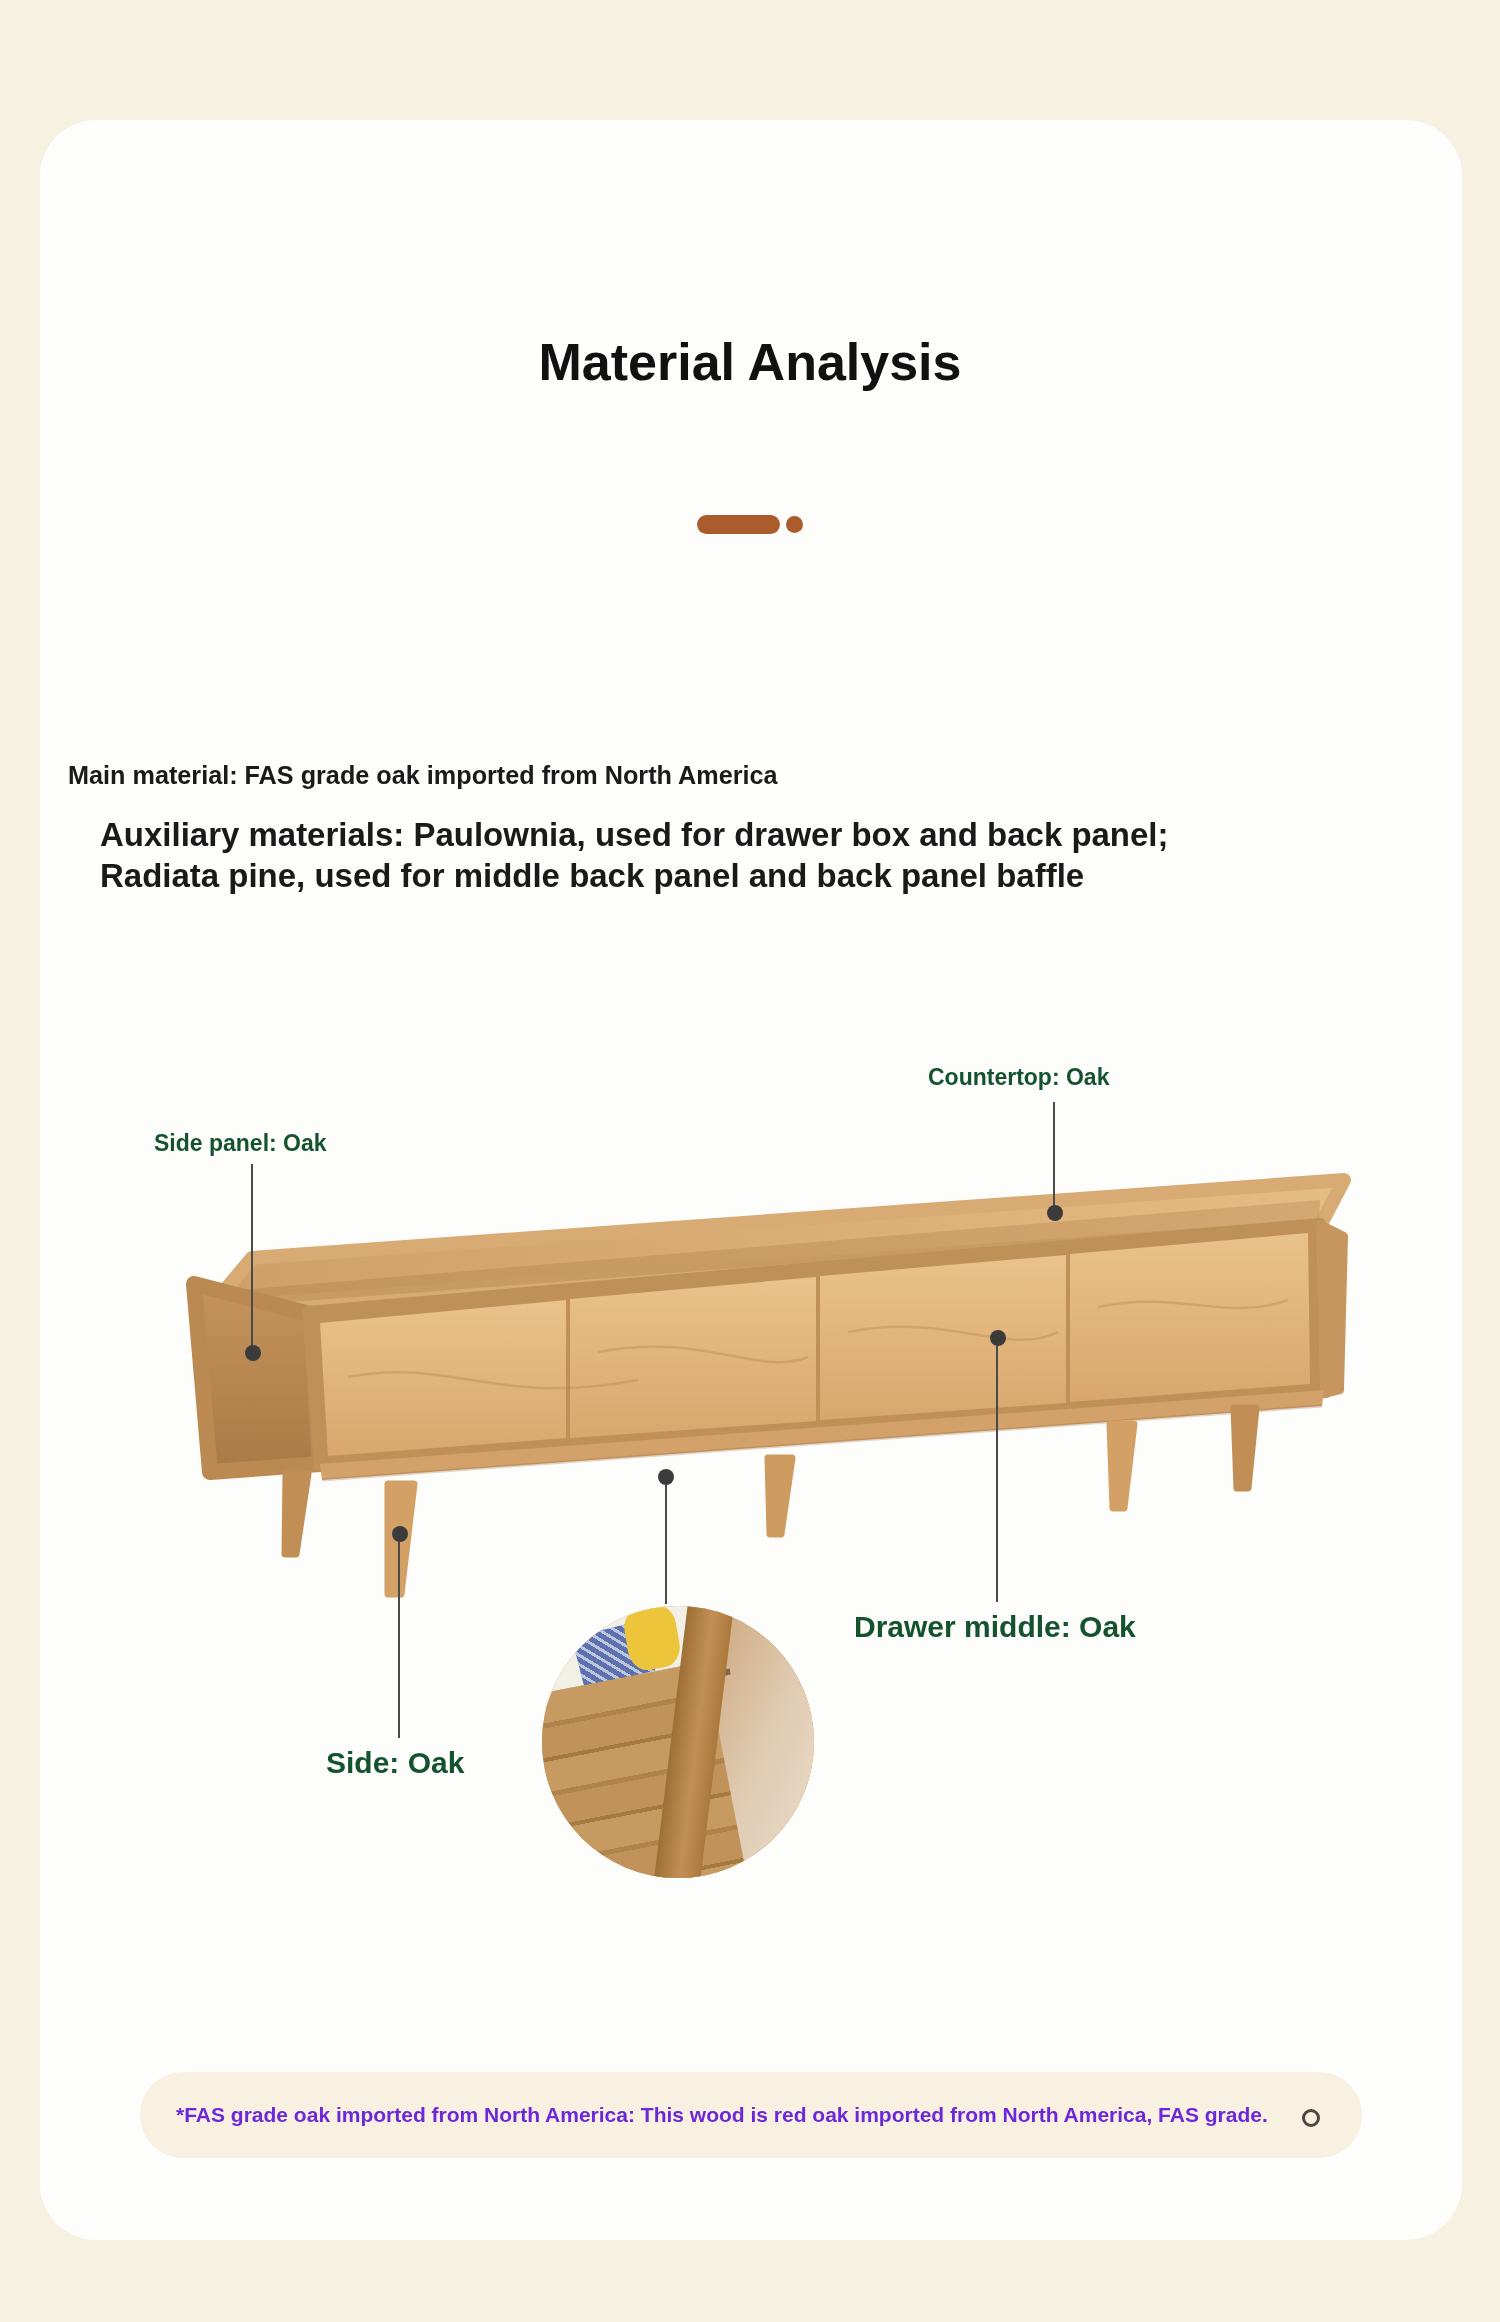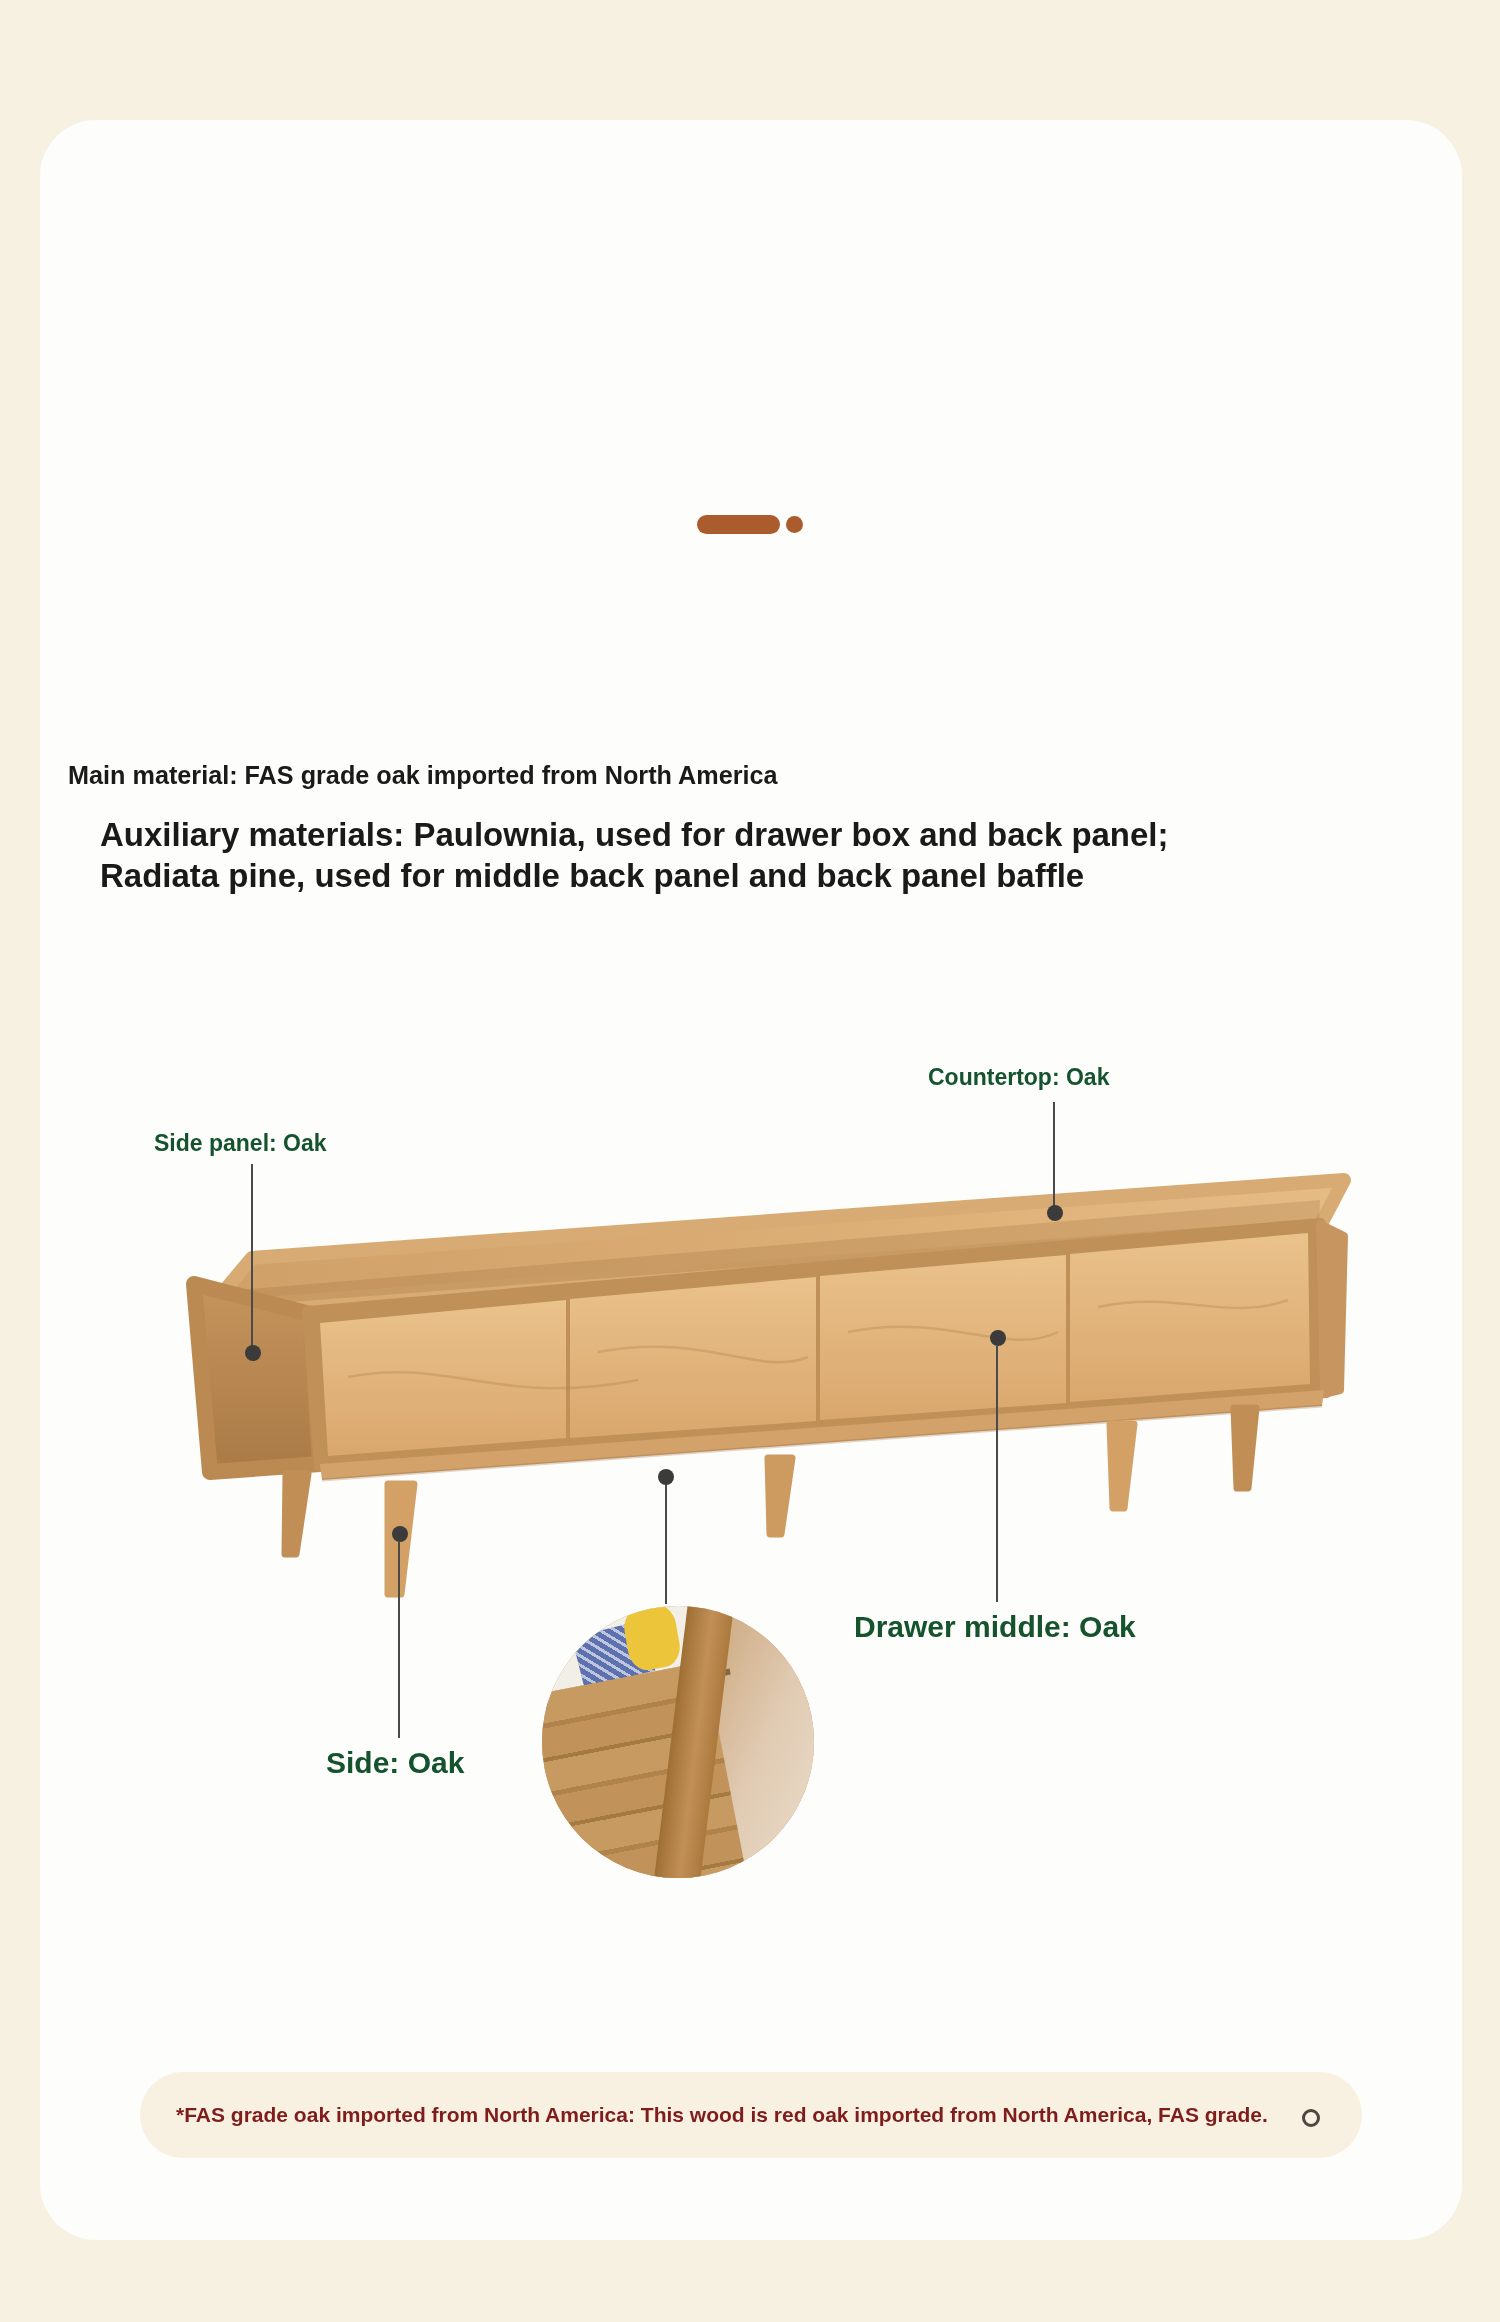--- a/index.html
+++ b/index.html
@@ -75,34 +75,35 @@
   .inset-plank-edge{
     position:absolute;left:-5%;top:30%;width:75%;height:6px;
     transform:rotate(-11deg);background:#6a4c28;opacity:.75;
   }
   .footnote-pill{
     position:absolute;left:140px;top:2072px;width:1222px;height:86px;
     border-radius:43px;background:#f8f0e1;
   }
   .footnote-text{
     position:absolute;left:36px;top:0;height:86px;line-height:86px;
-    font-size:21px;font-weight:700;white-space:nowrap;color:#7f1d1d;
+    font-size:21px;font-weight:700;white-space:nowrap;color:#6d28d9;
   }
   .footnote-ring{
     position:absolute;right:42px;top:37px;width:12px;height:12px;
     border:3px solid #4d4741;border-radius:50%;background:transparent;
   }
 </style>
 </head>
 <body>
 
 <div class="page">
 
   <div class="card"></div>
 
+  <div class="page-title">Material Analysis</div>
 
   <div class="divider-dash"></div>
   <div class="divider-dot"></div>
 
   <div class="main-material">Main material: FAS grade oak imported from North America</div>
 
   <div class="aux-material">
     <div>Auxiliary materials: Paulownia, used for drawer box and back panel;</div>
     <div>Radiata pine, used for middle back panel and back panel baffle</div>
   </div>

